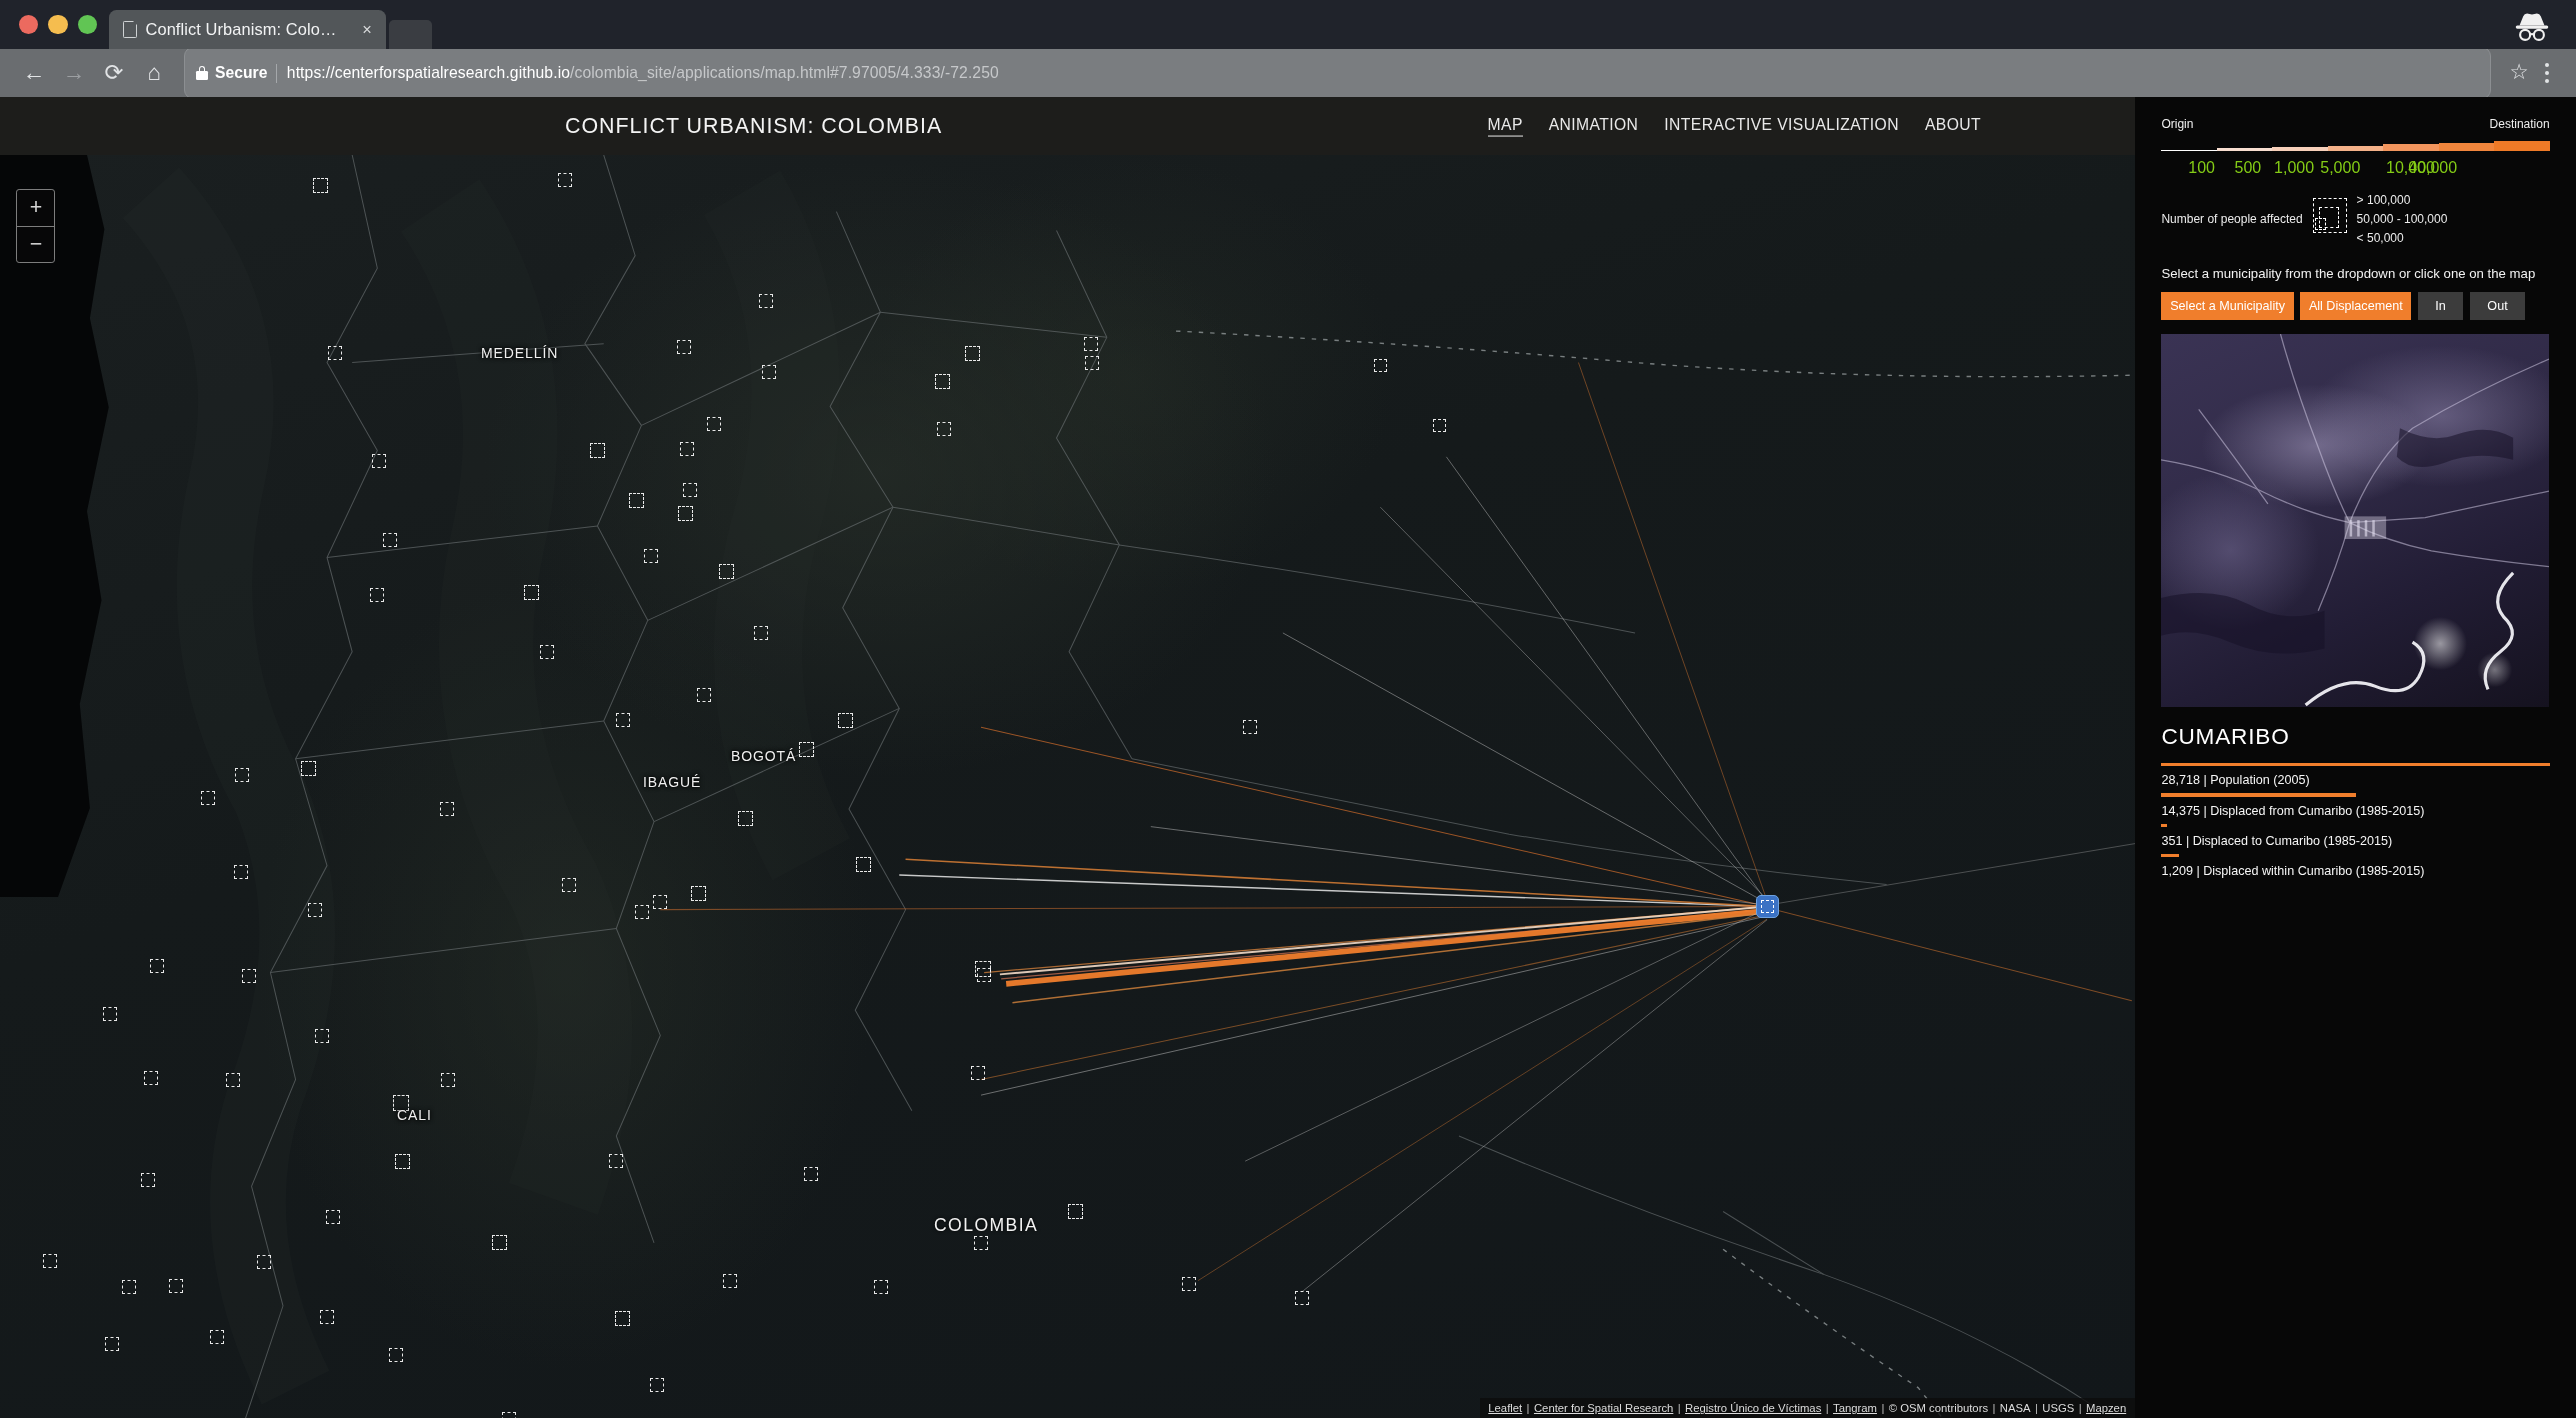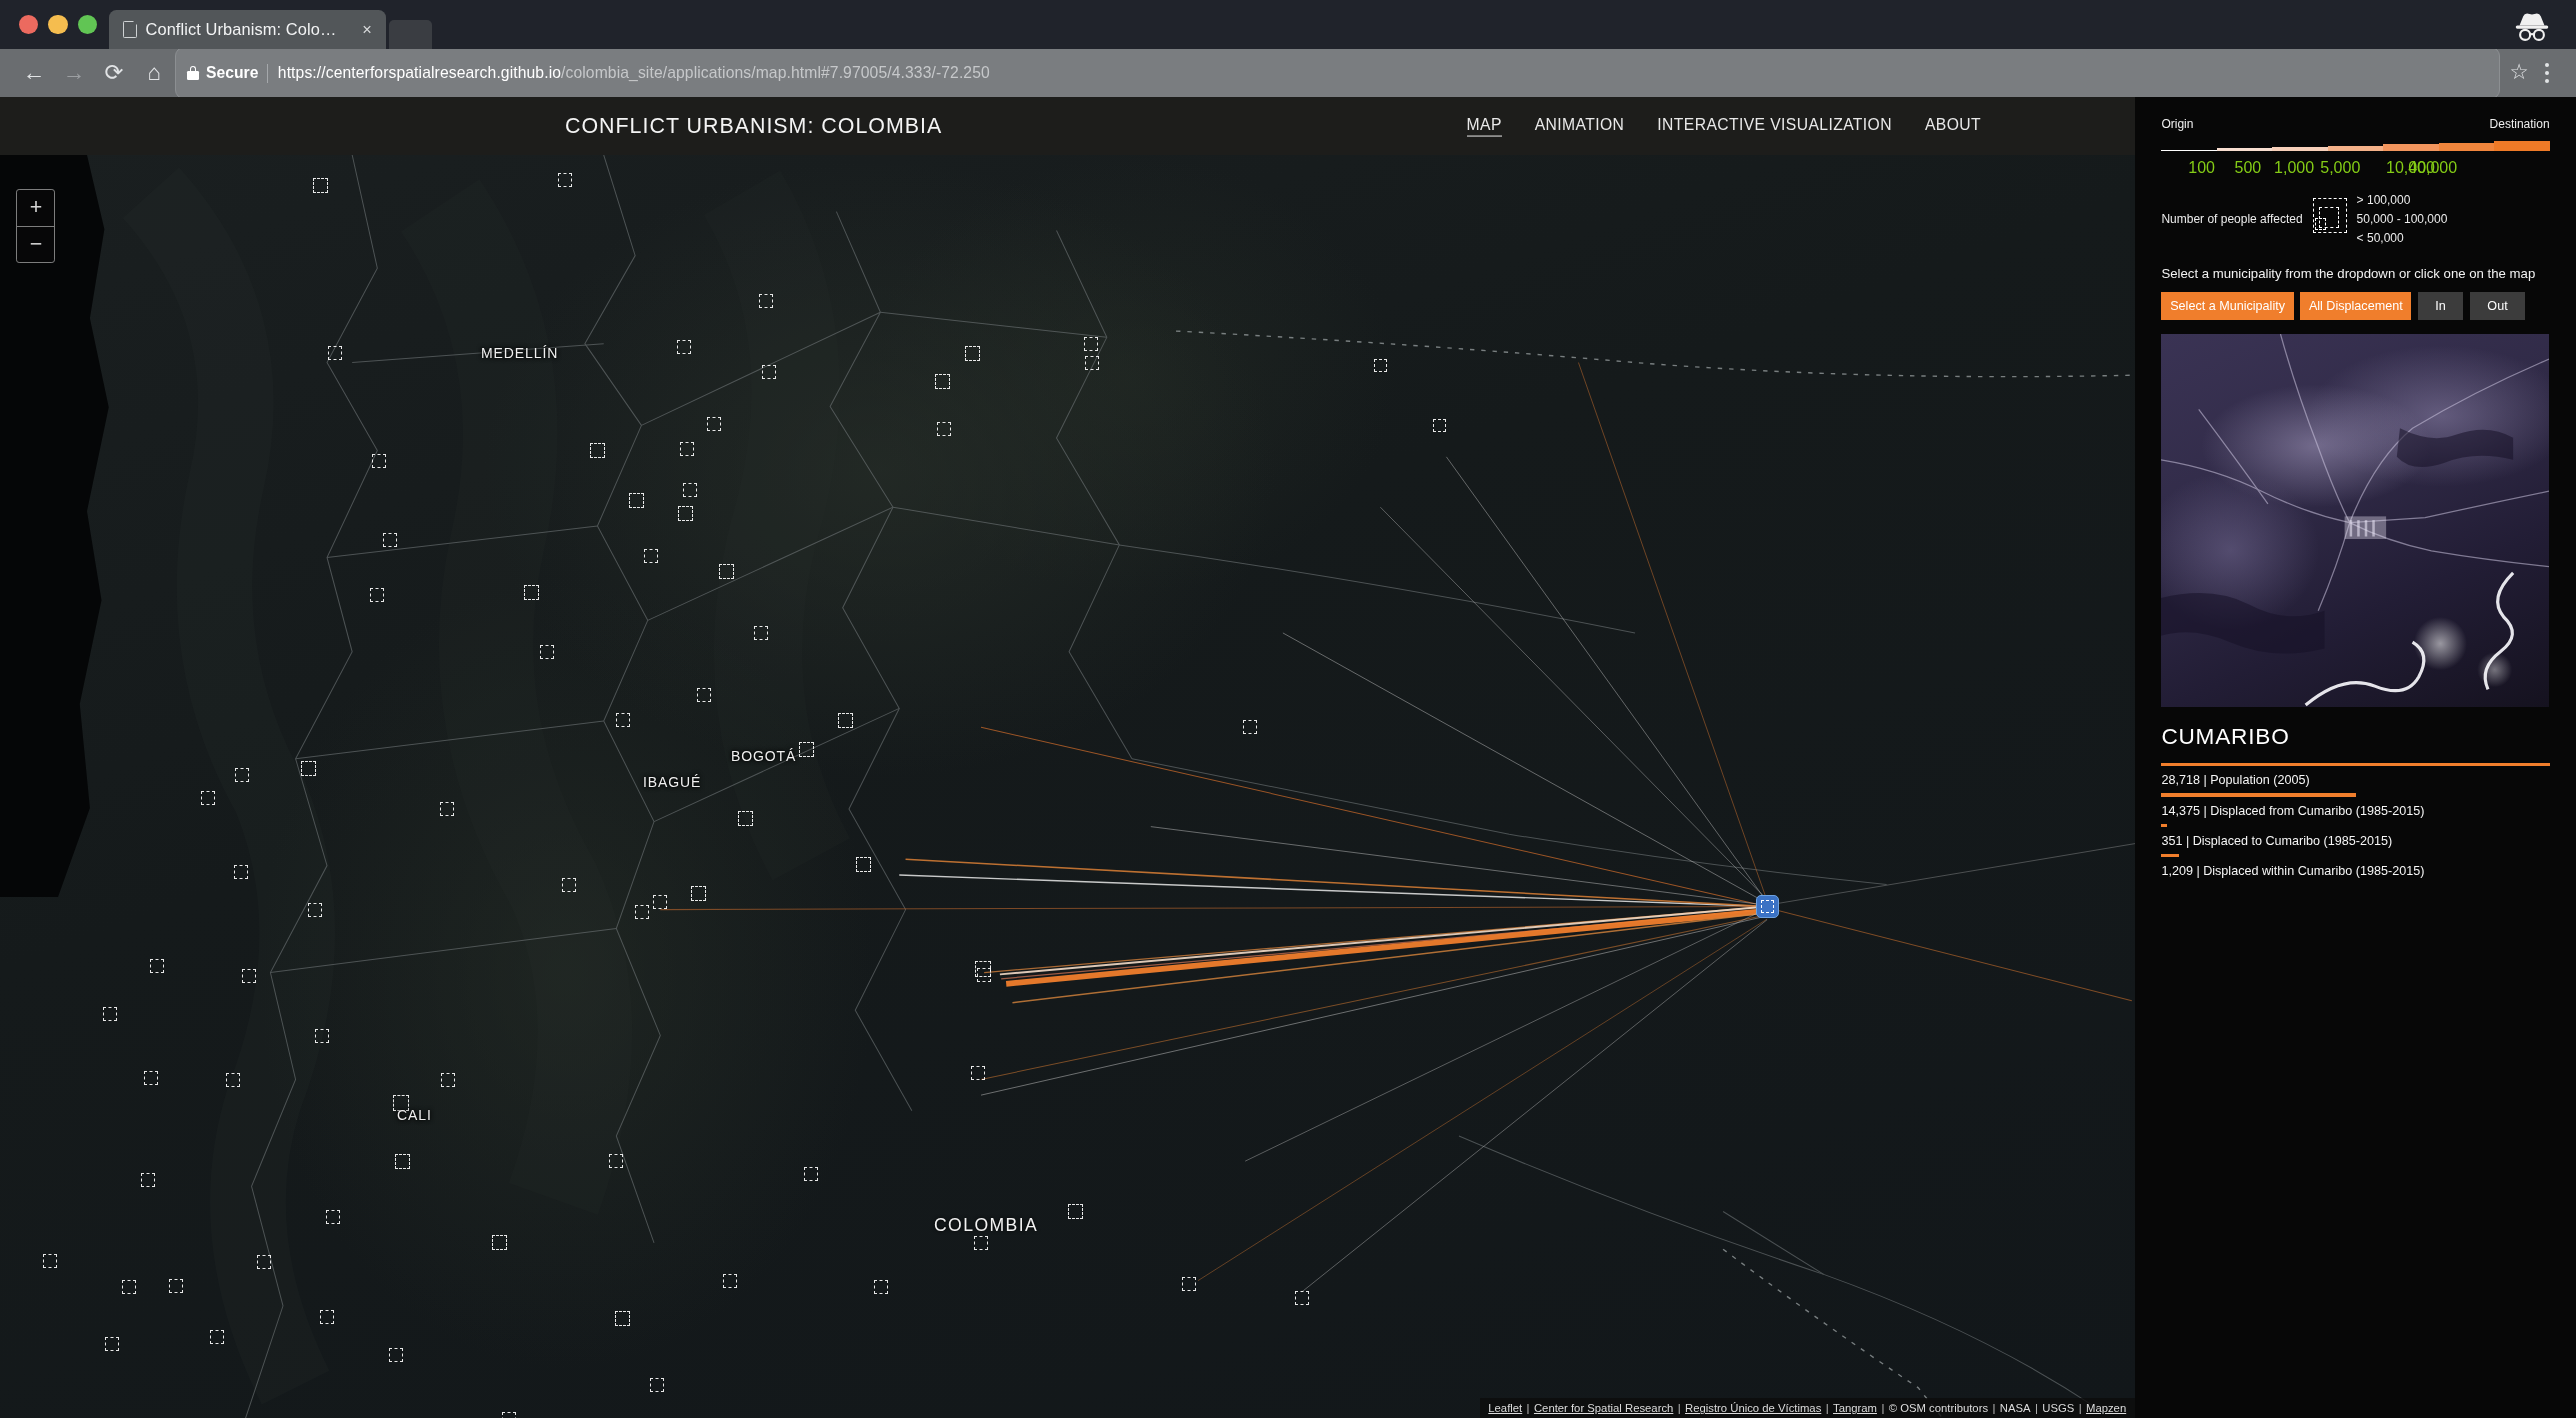--- a/index.html
+++ b/index.html
@@ -54,21 +54,21 @@
     height: 48px; background: #6a6d70;
     display: flex; align-items: center; gap: 0; padding: 0 14px;
   }
   .nav-btn { width: 40px; height: 40px; display:flex; align-items:center; justify-content:center; }
   .nav-glyph { color: #e2e4e6; font-size: 22.6px; line-height: 1; }
   .nav-glyph.dim { color: #9c9fa2; }
 
   .omnibox {
     flex: 1 1 auto; height: 52px; background: #7a7d80;
     border: 0.6px solid #8c8f92; border-radius: 9px;
-    display: flex; align-items: center; padding: 0 11.3px; margin: 0 1px;
+    display: flex; align-items: center; padding: 0 11.3px; margin: 0 10px;
     overflow: hidden;
   }
   .lock { width: 11.3px; height: 14px; position: relative; margin-right: 7.5px; flex:0 0 auto;}
   .lock-body { position:absolute; bottom:0; width:11.3px; height:8.8px; background:#fff; border-radius:1.3px;}
   .lock-shackle { position:absolute; top:0; left:2.5px; width:6.3px; height:6.3px; border:1.6px solid #fff; border-bottom:none; border-radius:3.8px 3.8px 0 0;}
   .secure-label { color: #ffffff; font-size: 15.7px; font-weight: bold; margin-right: 8.8px; white-space: nowrap;}
   .omni-sep { width:0.6px; height: 19px; background: #a5a8ab; margin-right: 10px; }
   .url { font-size: 15.7px; white-space: nowrap; letter-spacing: 0.1px; }
   .url-strong { color: #ffffff; }
   .url-dim { color: #c6c8ca; }
@@ -82,21 +82,21 @@
 
   .site-header {
     position: absolute; top: 0; left: 0; width: 2135px; height: 58px;
     background: #1d1d1b; display: flex; align-items: center;
   }
   .site-title {
     color: #f4f4f4; font-size: 21.4px; letter-spacing: 1px;
     position: absolute; left: 565px; top: 50%; transform: translateY(-50%);
     white-space: nowrap;
   }
-  .site-nav { position: absolute; right: 154px; top: 50%; transform: translateY(-50%); display: flex; gap: 33px; }
+  .site-nav { position: absolute; right: 154px; top: 50%; transform: translateY(-50%); display: flex; gap: 26px; }
   .nav-link { color: #e9e9e9; font-size: 15.7px; letter-spacing: 0.4px; white-space: nowrap; text-decoration: none; }
   .nav-link.active { border-bottom: 1.6px solid #e9e9e9; padding-bottom: 1.9px; }
 
   
   .map {
     position: absolute; top: 58px; left: 0; width: 2135px; height: 1264px;
     background:
       radial-gradient(ellipse 566px 440px at 880px 314px, rgba(44,52,44,.55), transparent 70%),
       radial-gradient(ellipse 440px 566px at 566px 818px, rgba(40,48,40,.5), transparent 70%),
       radial-gradient(ellipse 377px 314px at 1132px 220px, rgba(38,46,38,.45), transparent 70%),

